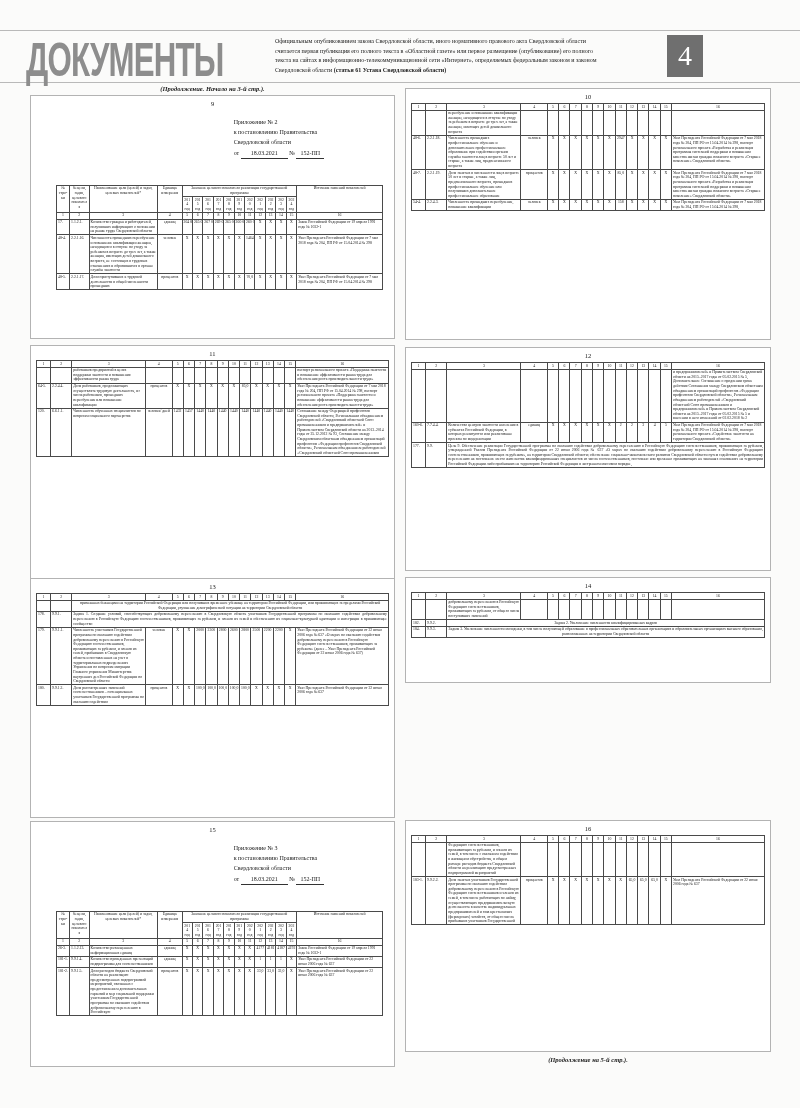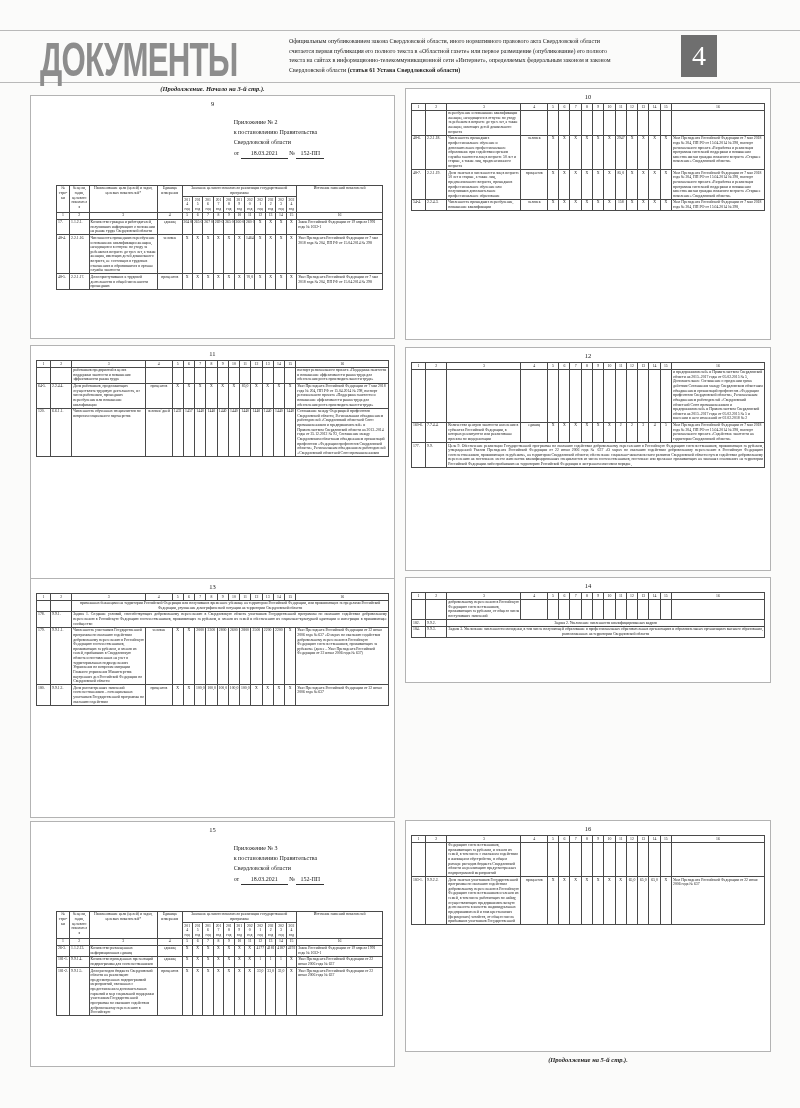--- a/index.html
+++ b/index.html
@@ -1,19 +1,19 @@
 <!DOCTYPE html>
 <html lang="ru"><head>
 <meta charset="utf-8">
 <style>
   html,body{margin:0;padding:0;}
   body{width:800px;height:1108px;background:#fbfbfa;font-family:"Liberation Serif",serif;color:#1a1a1a;position:relative;overflow:hidden;}
   .hairline{position:absolute;left:0;width:800px;height:1px;background:#b9b9b9;}
   
-  .masthead{position:absolute;left:40px;top:34px;width:740px;height:46px;display:flex;align-items:flex-start;gap:47px;}
+  .masthead{position:absolute;left:26px;top:34px;width:740px;height:46px;display:flex;align-items:flex-start;gap:47px;}
   .mh-title{font-family:"Liberation Sans",sans-serif;font-weight:bold;color:#8d8d8d;font-size:40px;line-height:44px;letter-spacing:-1px;transform:scale(0.78,1.18);transform-origin:left top;white-space:nowrap;width:200px;flex:0 0 200px;}
   .mh-legal{flex:0 0 335px;margin-left:2px;margin-top:3px;font-size:6px;line-height:1.6;color:#222;}
   .mh-legal b{font-weight:bold;}
   .mh-pagebox{flex:0 0 36px;height:42px;background:#6f6f6f;color:#fff;display:flex;align-items:center;justify-content:center;font-size:28px;margin-left:10px;margin-top:1px;}
   .mh-brand{margin-left:12px;margin-top:3px;}
   .mh-brand .b1{font-weight:bold;font-size:12.5px;letter-spacing:0.5px;}
   .mh-brand .b2{font-family:"Liberation Sans",sans-serif;font-weight:bold;font-size:8px;margin-top:2px;}
   .mh-brand .b3{font-size:6.5px;font-weight:bold;margin-top:2px;}
   .note{position:absolute;font-size:6.5px;font-weight:bold;font-style:italic;text-align:center;}
   

